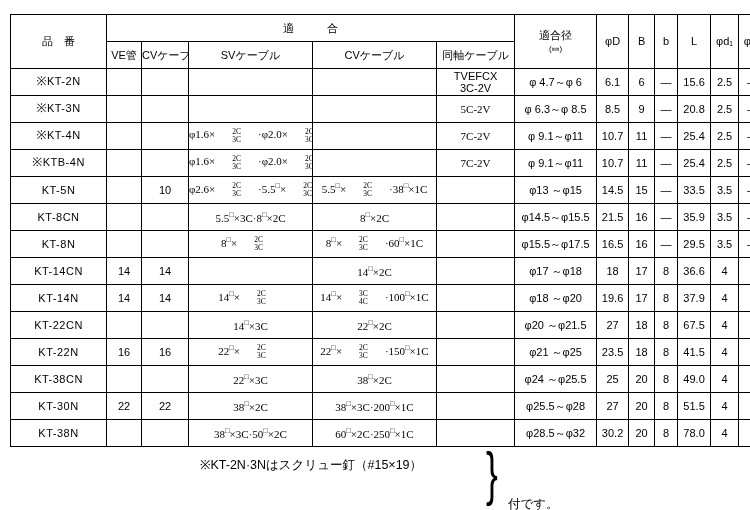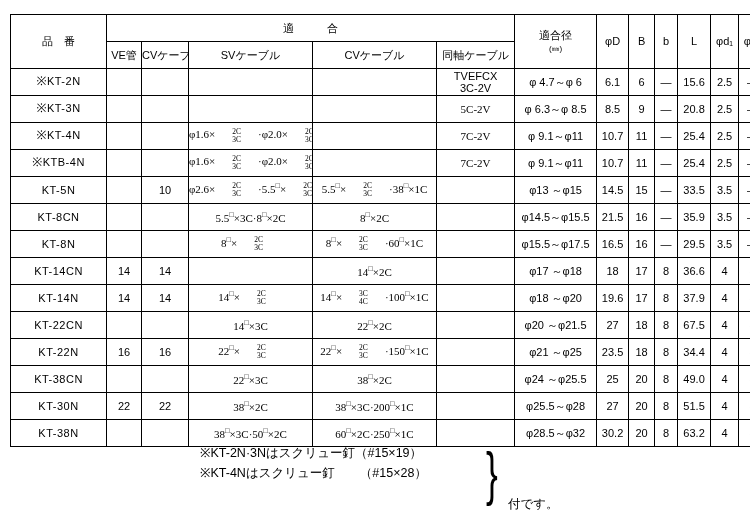--- a/index.html
+++ b/index.html
@@ -107,21 +107,21 @@
     line-height: 60px;
     transform: scaleX(0.8) scaleY(1.35);
     transform-origin: left center;
   }
   .brace-text {
     position: absolute;
     left: 508px;
     top: 496px;
     font-size: 12.5px;
   }
-  .nowrap { white-space: nowrap; }
+  .nowrap { white-space: nowrap; margin-top: 12px; }
 </style>
 </head>
 <body>
 
 <div class="sheet">
 
   <table class="spec">
     <colgroup>
       <col style="width:96px">
       <col style="width:35px">
@@ -328,21 +328,21 @@
         <td class="partno"><span>KT-22N</span></td>
         <td>16</td>
         <td>16</td>
         <td class="small">22<span class="sup">□</span>×<span class="frac"><span>2C</span><span>3C</span></span></td>
         <td class="small">22<span class="sup">□</span>×<span class="frac"><span>2C</span><span>3C</span></span>·150<span class="sup">□</span>×1C</td>
         <td></td>
         <td class="cell-l">φ21 ～φ25</td>
         <td>23.5</td>
         <td>18</td>
         <td>8</td>
-        <td>34.4</td>
+        <td>41.5</td>
         <td>4</td>
         <td>3</td>
       </tr>
 
       <tr>
         <td class="partno"><span>KT-38CN</span></td>
         <td></td>
         <td></td>
         <td class="small">22<span class="sup">□</span>×3C</td>
         <td class="small">38<span class="sup">□</span>×2C</td>
@@ -376,27 +376,26 @@
         <td class="partno"><span>KT-38N</span></td>
         <td></td>
         <td></td>
         <td class="small">38<span class="sup">□</span>×3C·50<span class="sup">□</span>×2C</td>
         <td class="small">60<span class="sup">□</span>×2C·250<span class="sup">□</span>×1C</td>
         <td></td>
         <td class="cell-l">φ28.5～φ32</td>
         <td>30.2</td>
         <td>20</td>
         <td>8</td>
-        <td>63.2</td>
+        <td>78.0</td>
         <td>4</td>
         <td>3</td>
       </tr>
     </tbody>
   </table>
 
   <div class="notes">
     <div class="row nowrap">※KT-2N·3Nはスクリュー釘（#15×19）</div>
-    <div class="row nowrap">※KT-4Nはスクリュー釘　　（#15×28）</div>
   </div>
   <div class="brace">}</div>
   <div class="brace-text">付です。</div>
 
 </div>
 
 </body></html>

